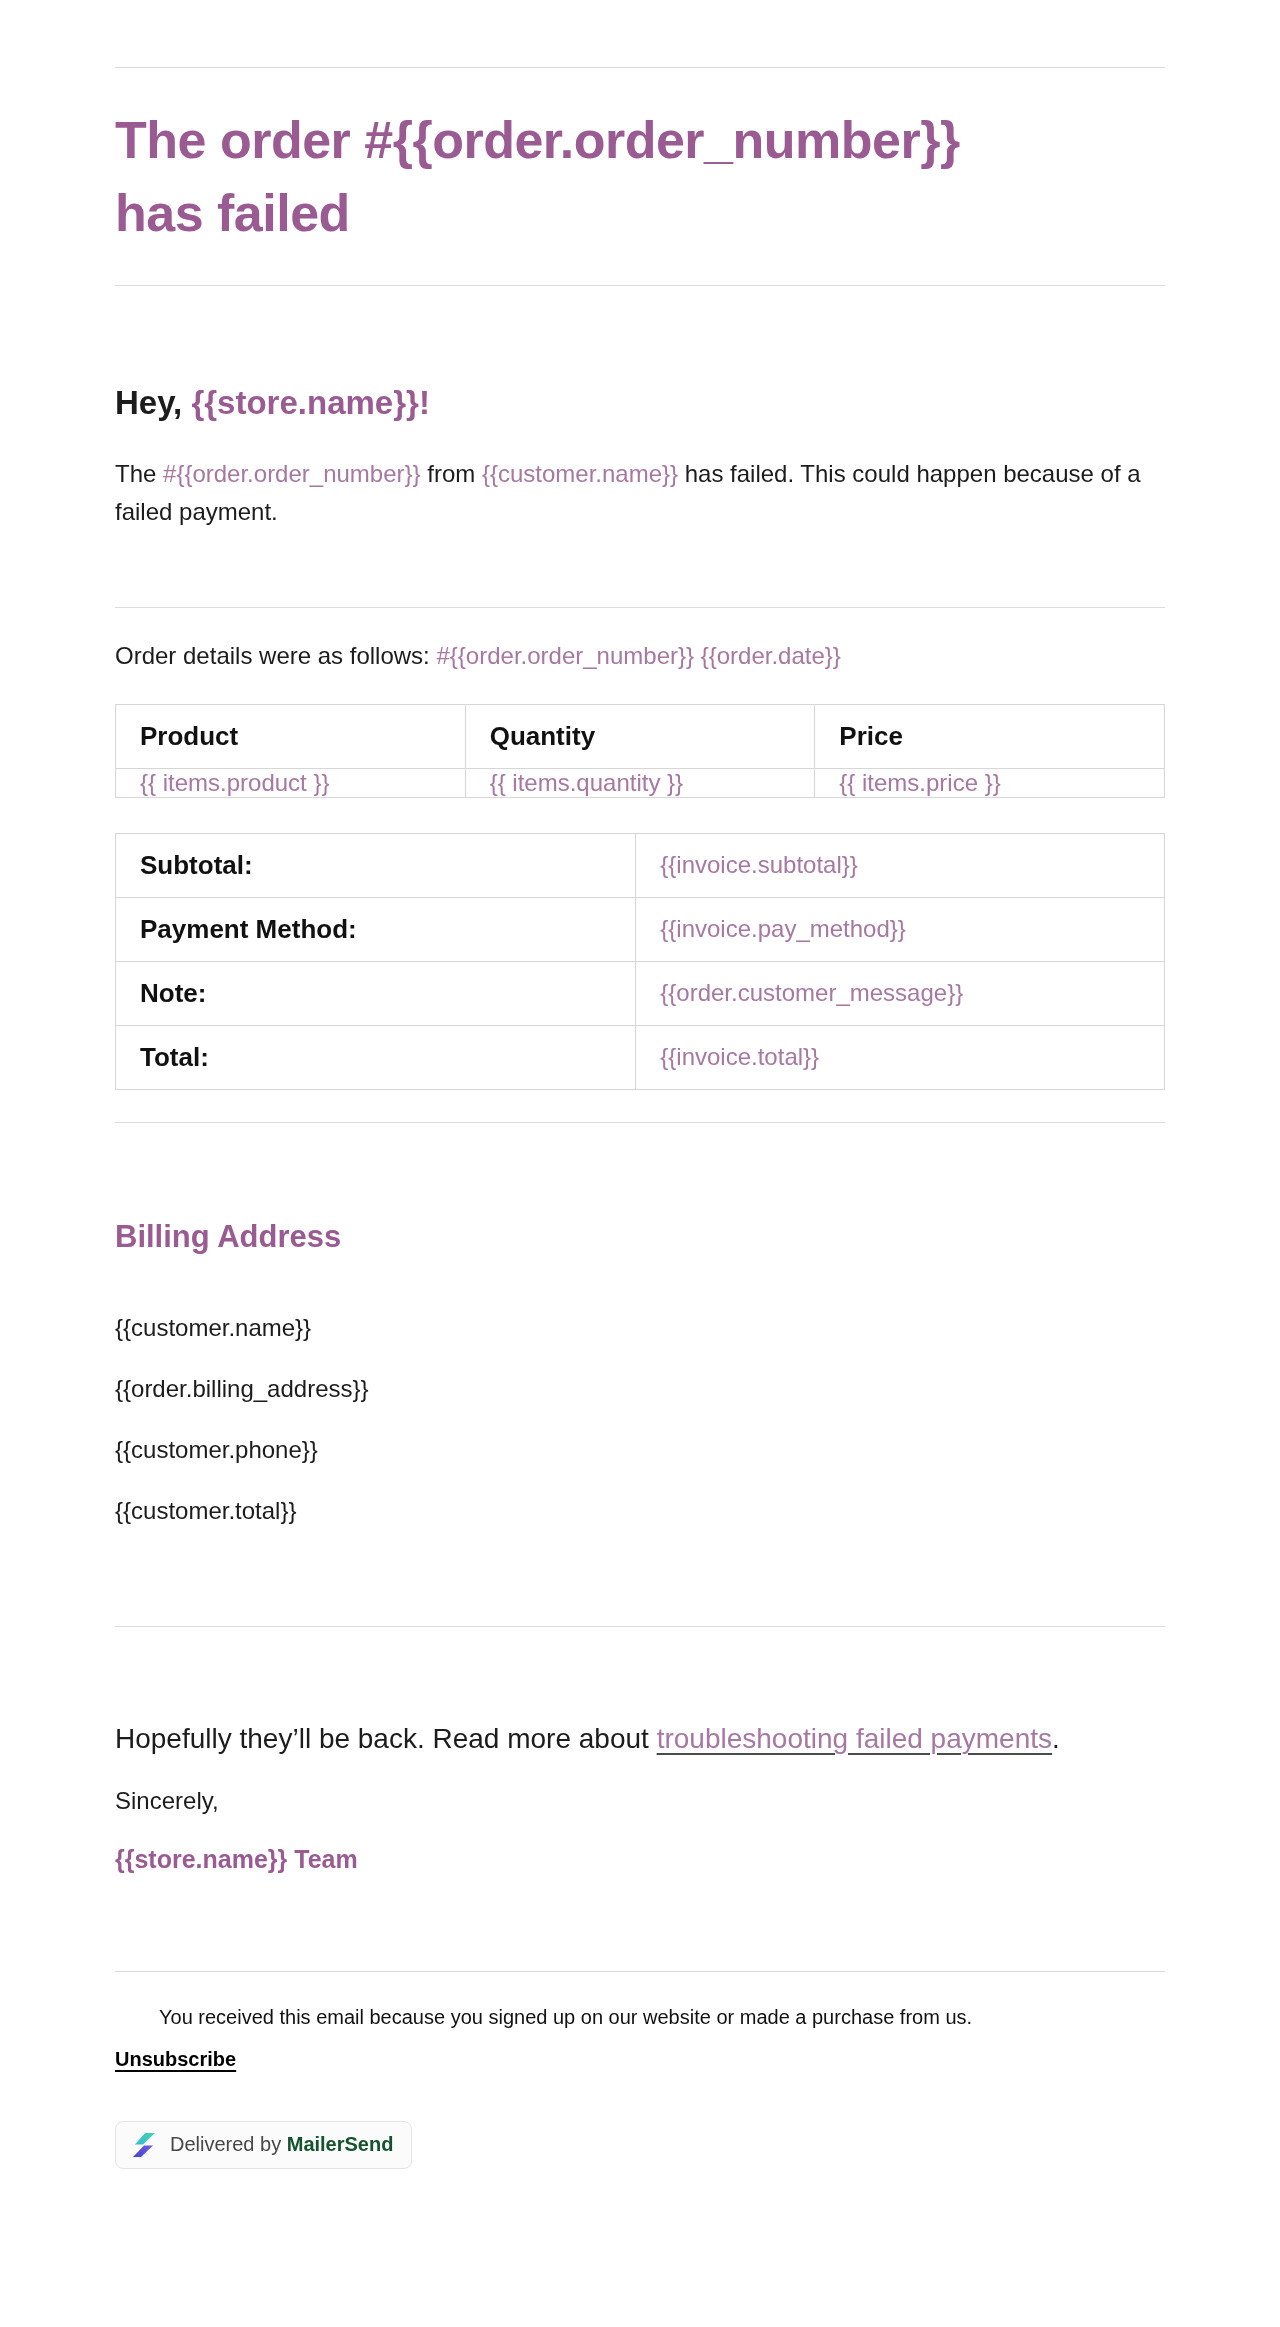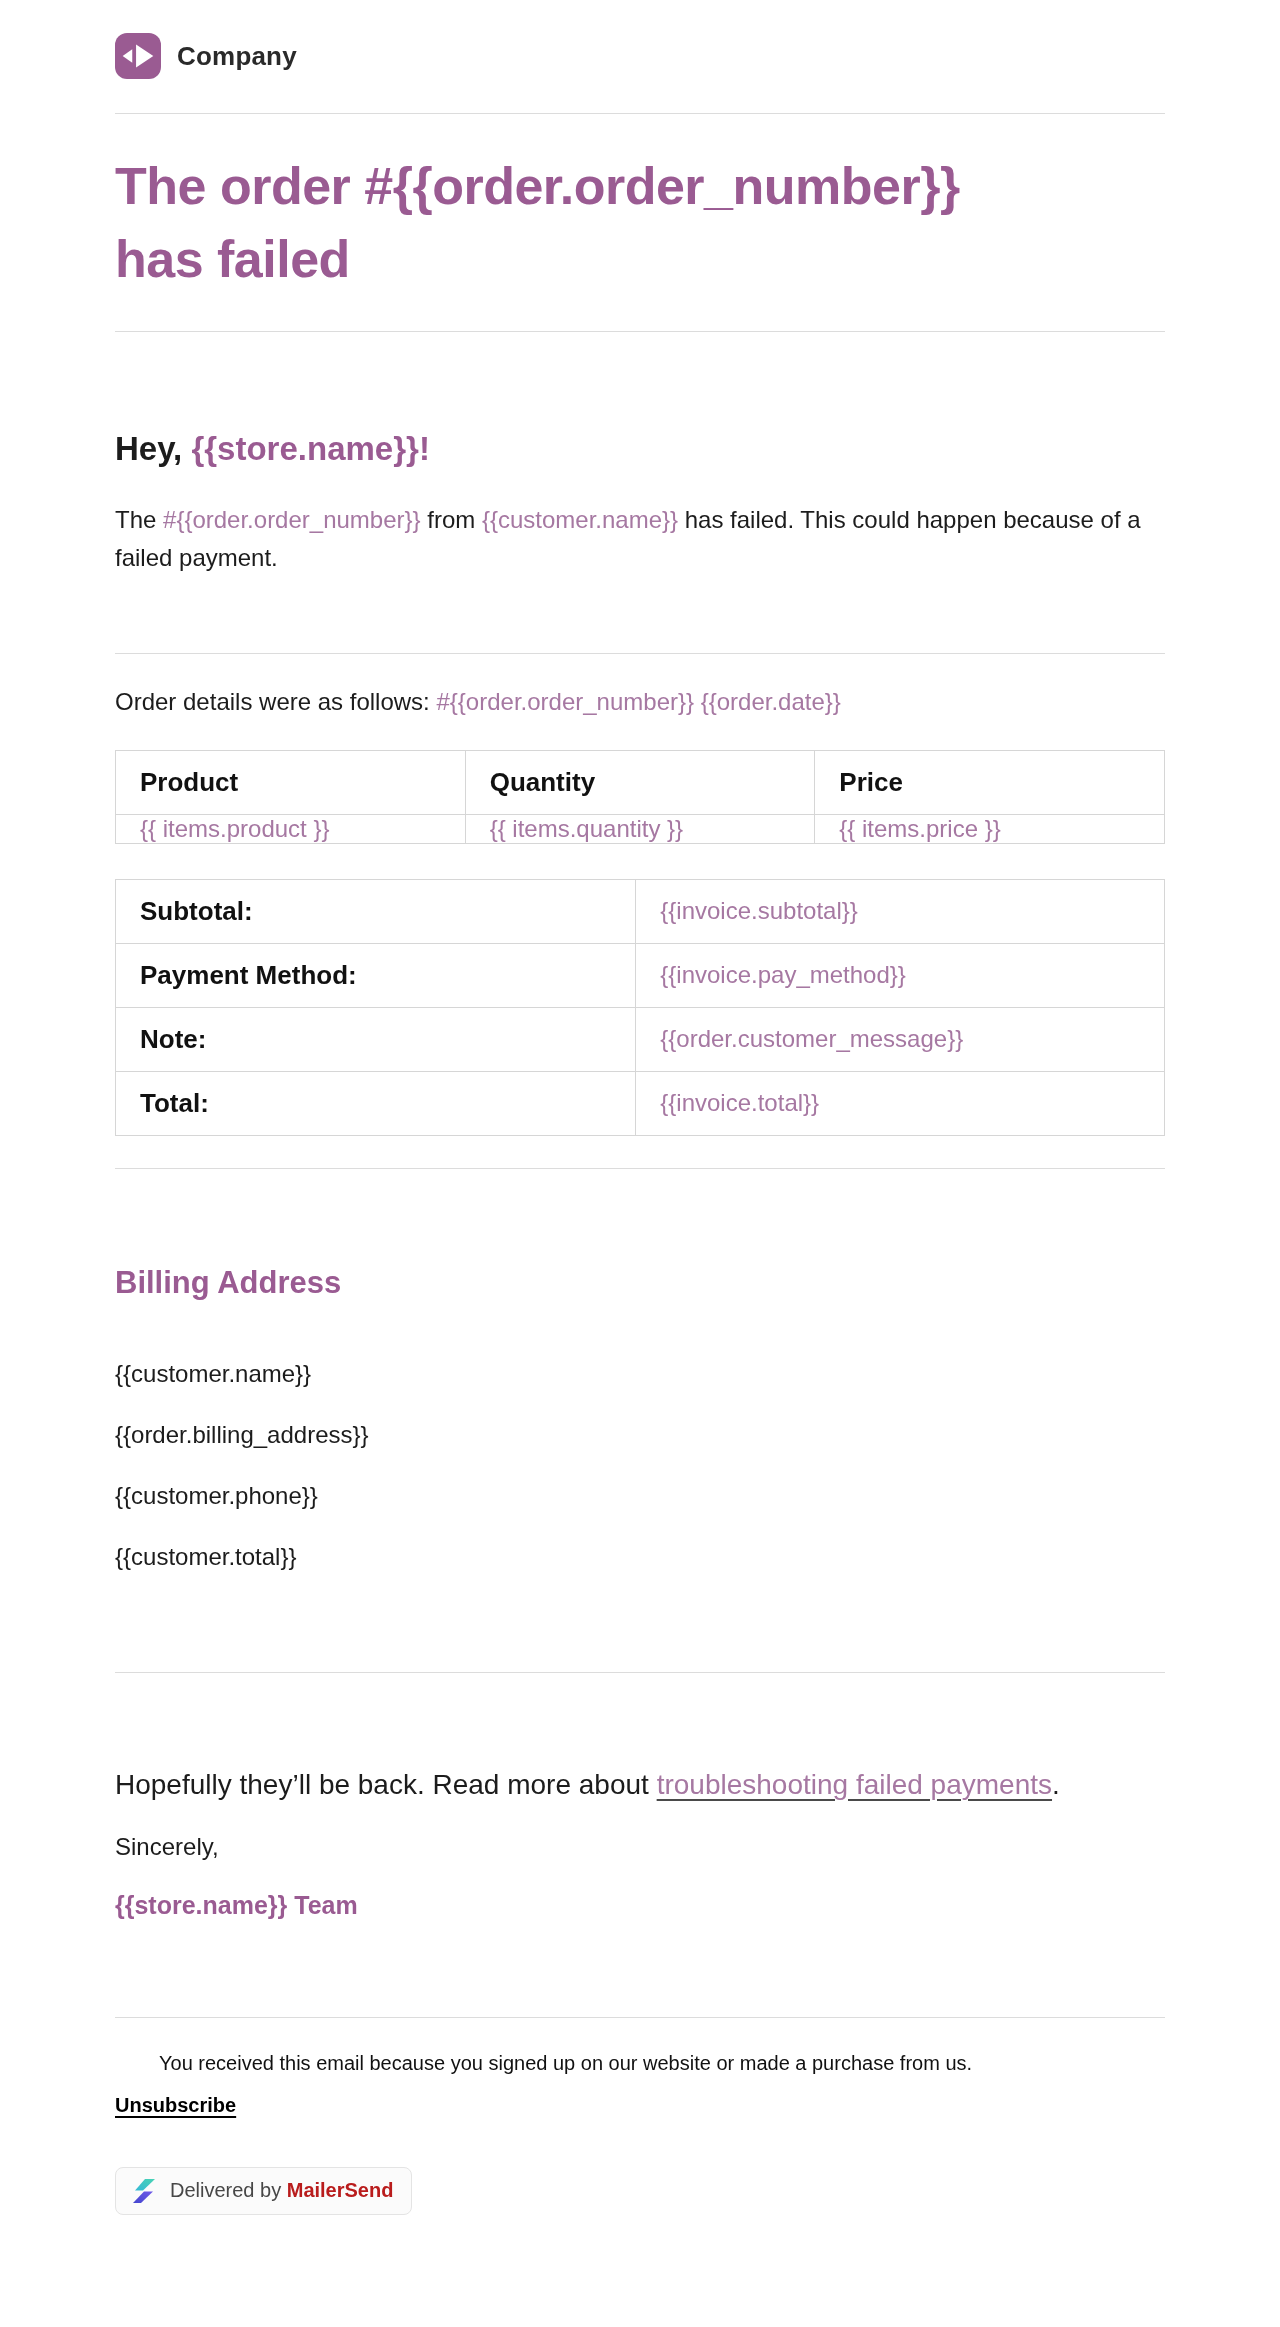--- a/index.html
+++ b/index.html
@@ -98,37 +98,28 @@
   }
   .ms-badge{
     margin-top:50px;
     display:inline-flex;align-items:center;gap:12px;
     border:1px solid #e4e4e4;border-radius:8px;background:#fbfbfb;
     padding:9px 18px 9px 14px;
     text-decoration:none;
   }
   .ms-badge svg{display:block;}
   .ms-text{font-size:20px;color:#474747;}
-  .ms-text b{color:#b91c1c;font-weight:bold;}
+  .ms-text b{color:#14532d;font-weight:bold;}
 </style>
 </head>
 <body>
 
 <div class="email">
 
   
-  <div class="logo-row">
-    <div class="logo-badge">
-      <svg width="46" height="46" viewBox="0 0 48 48" aria-hidden="true">
-        <polygon points="18,17 18,31 8,24" fill="#ffffff"></polygon>
-        <polygon points="22,12 40,24 22,36" fill="#ffffff"></polygon>
-      </svg>
-    </div>
-    <span class="brand-name">Company</span>
-  </div>
 
   <hr class="divider d1">
 
   
   <h1>
       <span>The order #{{order.order_number}}</span>
       <span>has failed</span>
     </h1>
 
   <hr class="divider d2">

